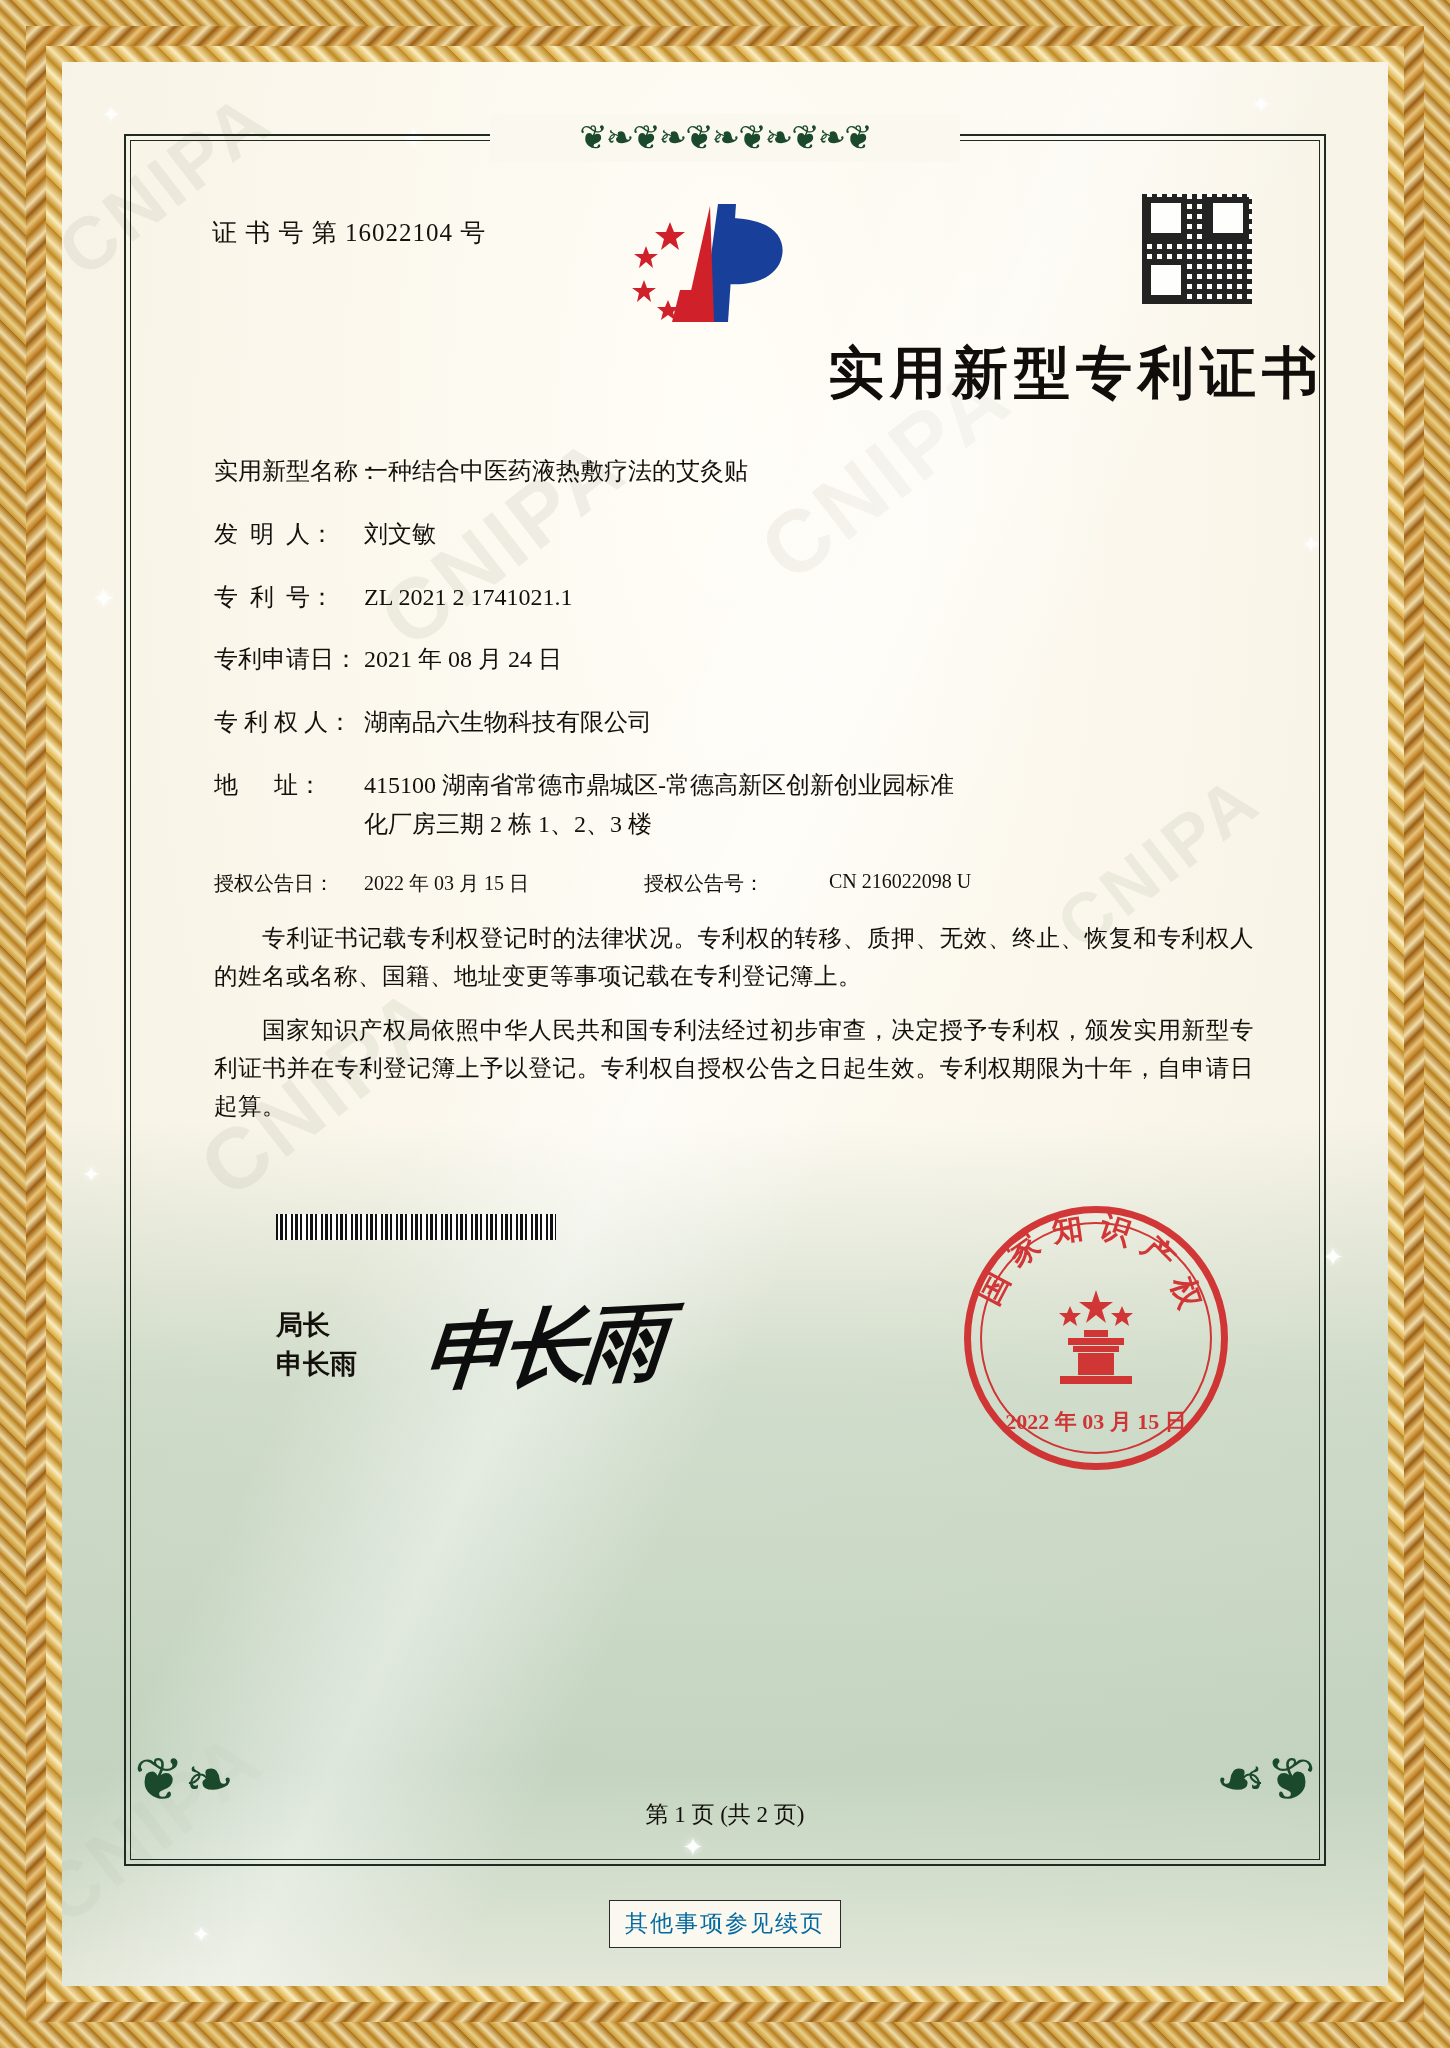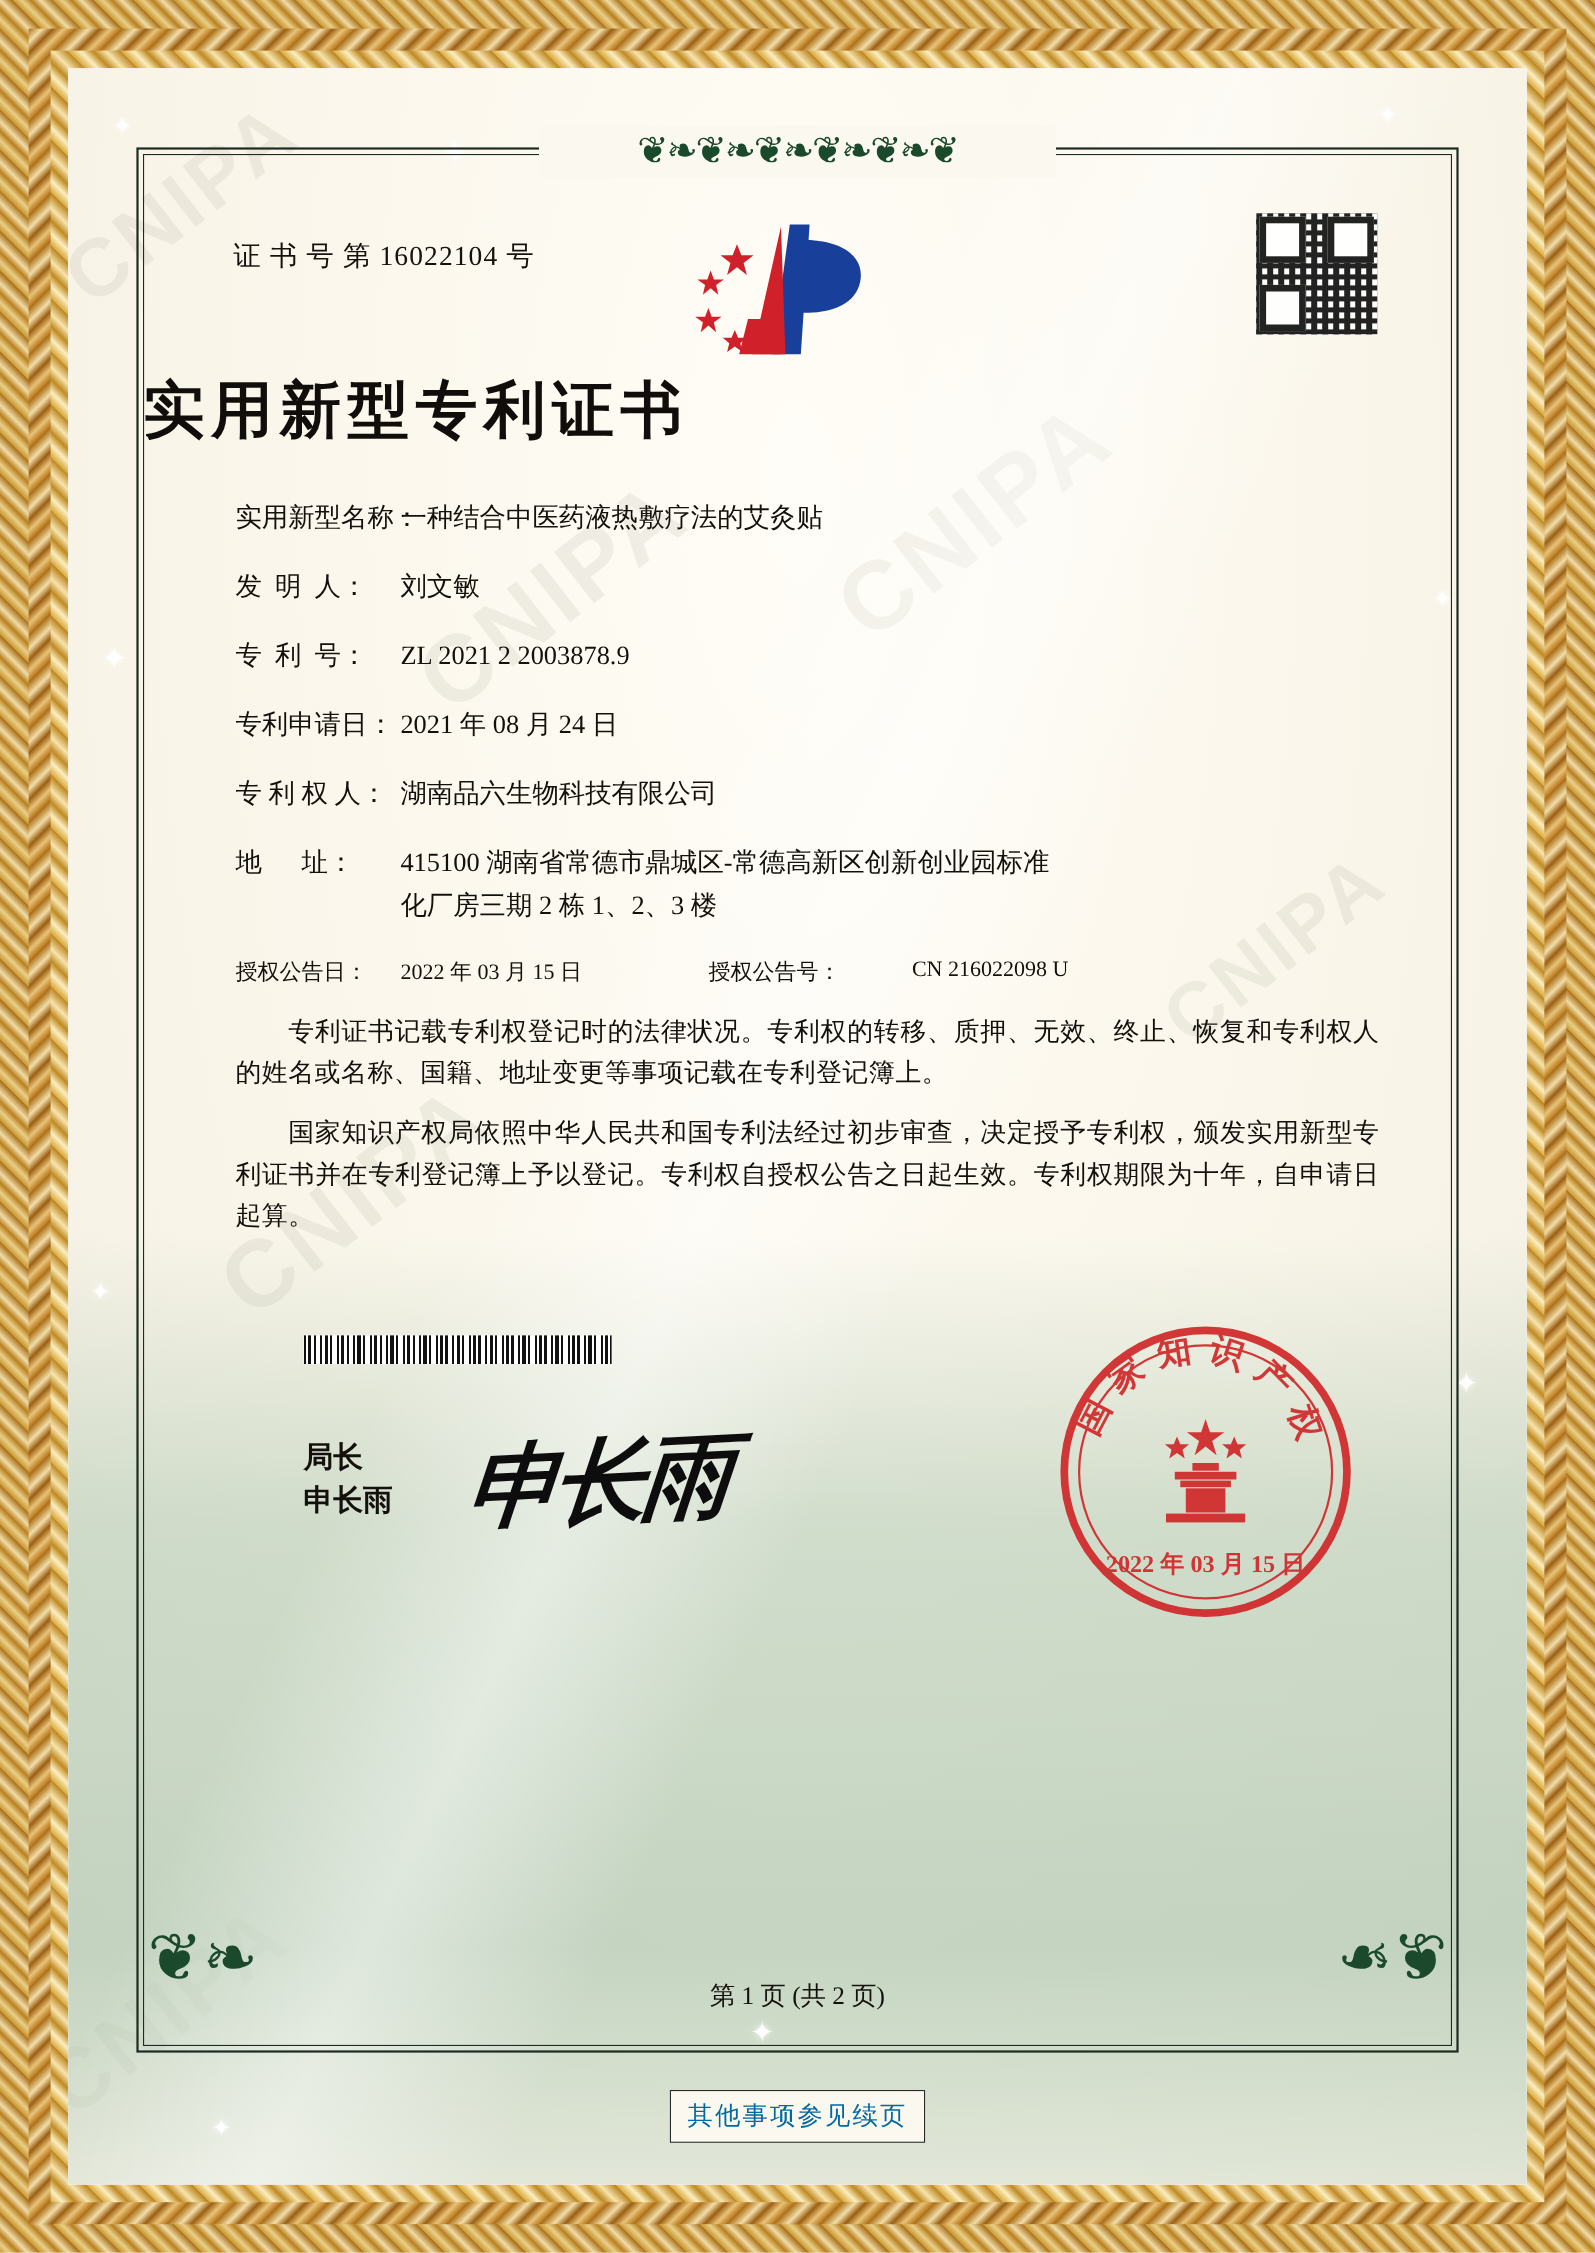--- a/index.html
+++ b/index.html
@@ -194,22 +194,22 @@
     position: absolute;
     left: 3px; bottom: 3px;
     width: 30px; height: 30px;
     border: 6px solid #111;
     background: #fff;
   }
 
   .cert-title {
     position: absolute;
     top: 200px;
-    left: 4px; right: 0;
-    text-align: left;
+    left: 15px; right: 0;
+    text-align: right;
     font-family: "DejaVu Serif", "Liberation Serif", serif;
     font-size: 56px;
     font-weight: bold;
     letter-spacing: 6px;
     color: #100d0a;
   }
 
   
   .fields {
     position: absolute;
@@ -426,21 +426,21 @@
           <div class="field-value">一种结合中医药液热敷疗法的艾灸贴</div>
         </div>
 
         <div class="field-row">
           <div class="field-label">发  明  人：</div>
           <div class="field-value">刘文敏</div>
         </div>
 
         <div class="field-row">
           <div class="field-label">专  利  号：</div>
-          <div class="field-value">ZL 2021 2 2003878.9</div>
+          <div class="field-value">ZL 2021 2 1741021.1</div>
         </div>
 
         <div class="field-row">
           <div class="field-label">专利申请日：</div>
           <div class="field-value">2021 年 08 月 24 日</div>
         </div>
 
         <div class="field-row">
           <div class="field-label">专 利 权 人：</div>
           <div class="field-value">湖南品六生物科技有限公司</div>

